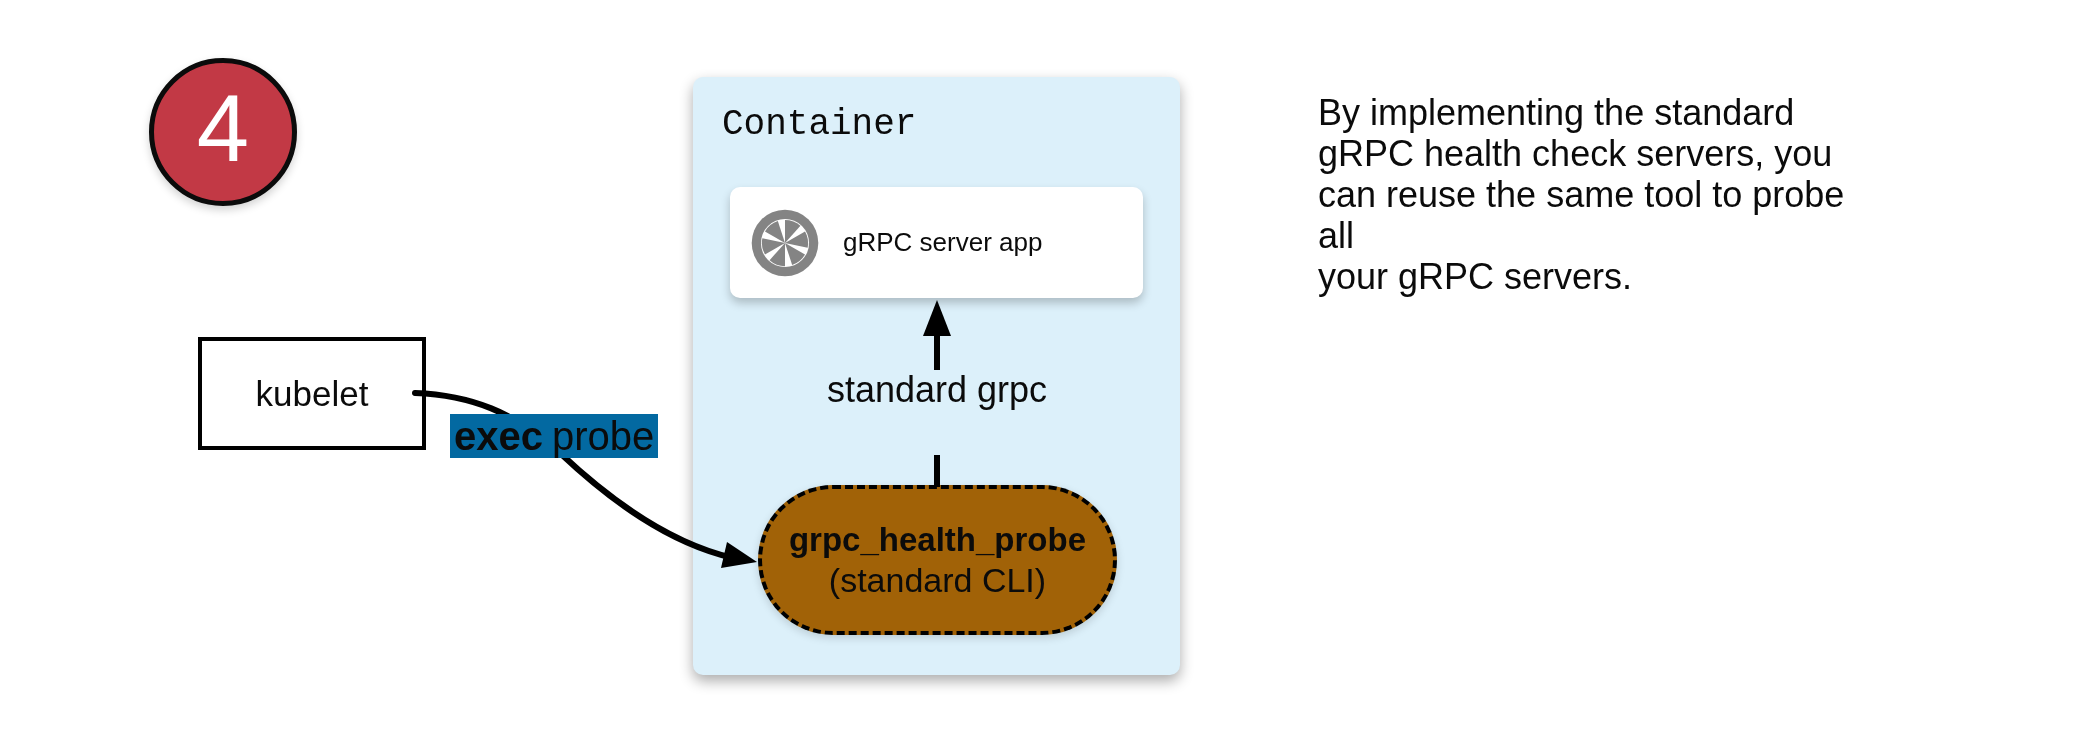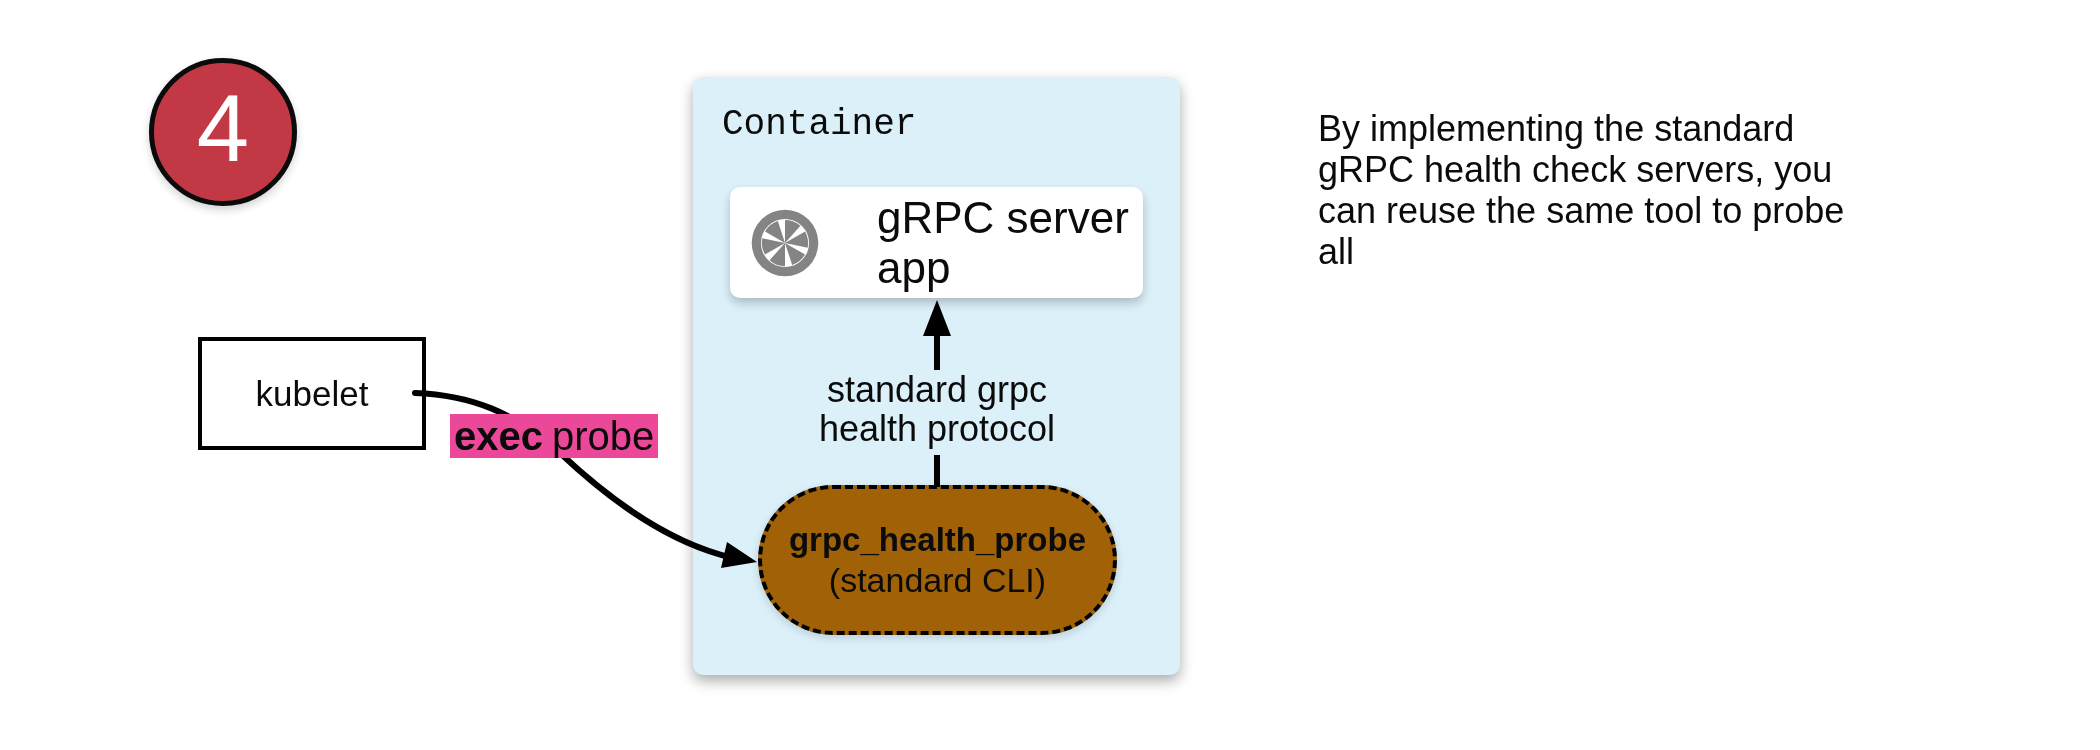--- a/index.html
+++ b/index.html
@@ -20,57 +20,57 @@
 
   
   .kubelet{
     left:198px;top:337px;width:228px;height:113px;background:#fff;
     border:4px solid #000;box-sizing:border-box;
     display:flex;align-items:center;justify-content:center;font-size:35px;
   }
 
   
   .exec-label{
-    left:450px;top:414px;background:#ec4899;font-size:40px;line-height:44px;
+    left:450px;top:414px;background:#0369a1;font-size:40px;line-height:44px;
     padding:0 4px;white-space:nowrap;z-index:3;
   }
   .exec-label .b{font-weight:bold;}
   .exec-label .r{margin-left:9px;}
 
   
   .container-box{
     left:693px;top:77px;width:487px;height:598px;border-radius:10px;
     box-shadow:0 6px 14px rgba(0,0,0,0.33);z-index:1;
   }
   .container-title{left:29px;top:27px;font-size:36px;font-family:Liberation Mono, monospace;}
 
   .server-box{
     left:37px;top:110px;width:413px;height:111px;background:#fff;border-radius:10px;
     box-shadow:0 5px 10px rgba(0,0,0,0.22);
     display:flex;align-items:center;padding-left:18px;box-sizing:border-box;gap:21px;
   }
-  .server-label{font-size:44px;margin-left:34px;}
+  .server-label{font-size:26px;}
   .icon-wrap{width:74px;height:74px;display:inline-flex;}
 
   .pill{
     left:65px;top:408px;width:359px;height:150px;border-radius:75px;
     border:4px dashed #000;box-sizing:border-box;
     display:flex;flex-direction:column;align-items:center;justify-content:center;
     line-height:40px;box-shadow:0 3px 8px rgba(0,0,0,0.15);
   }
   .pill-name{font-weight:bold;font-size:33px;}
   .pill-sub{font-size:34px;}
 
   .protocol-label{
     left:792px;top:370px;width:290px;text-align:center;
     font-size:36px;line-height:39px;z-index:3;
   }
 
   
-  .note{left:1318px;top:108px;width:540px;font-size:36px;line-height:41px;}
+  .note{left:1318px;top:92px;width:540px;font-size:36px;line-height:41px;}
 
   .arrows{left:0;top:0;z-index:2;pointer-events:none;}
 </style>
 </head>
 <body>
 
 <div class="canvas">
 
   <div class="abs badge" style="background: rgb(194, 57, 69);">
     <span class="badge-num">4</span>
@@ -120,22 +120,22 @@
       <line x1="937" y1="455" x2="937" y2="487" stroke="#000" stroke-width="6"></line>
     </g>
   </svg>
 
   <div class="abs exec-label">
     <span class="b">exec</span><span class="r">probe</span>
   </div>
 
   <div class="abs protocol-label">
     <div>standard grpc</div>
-    <div>health protocol</div>
   </div>
 
   <div class="abs note">
     <div>By implementing the standard</div>
     <div>gRPC health check servers, you</div>
     <div>can reuse the same tool to probe all</div>
+    <div>your gRPC servers.</div>
   </div>
 
 </div>
 
 </body></html>

